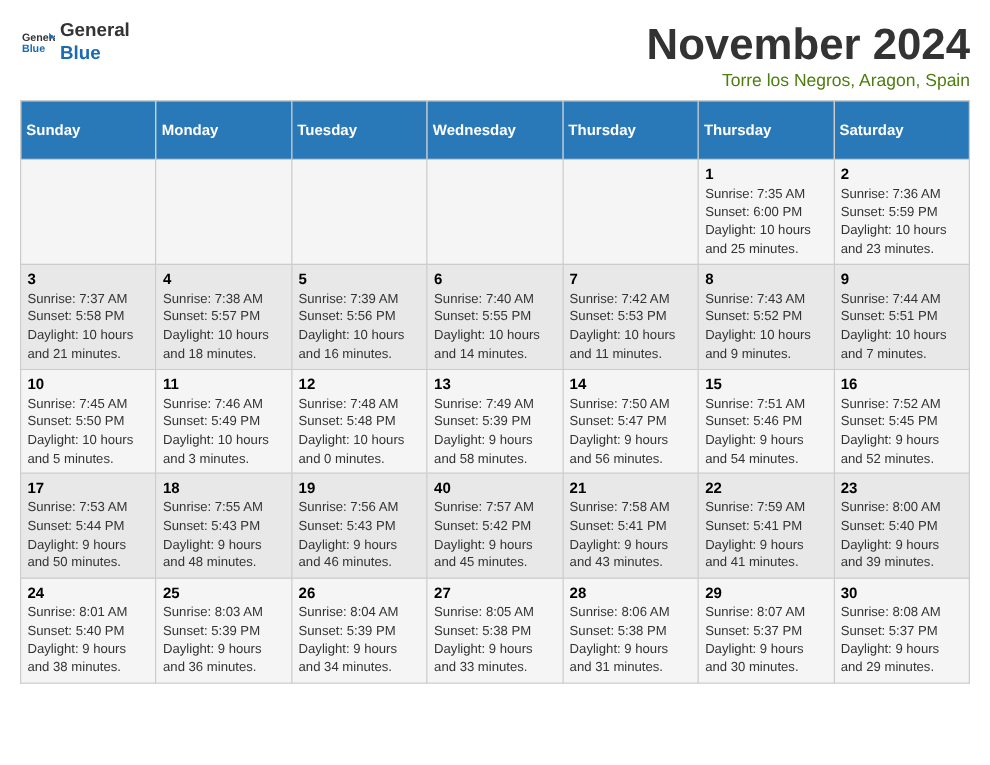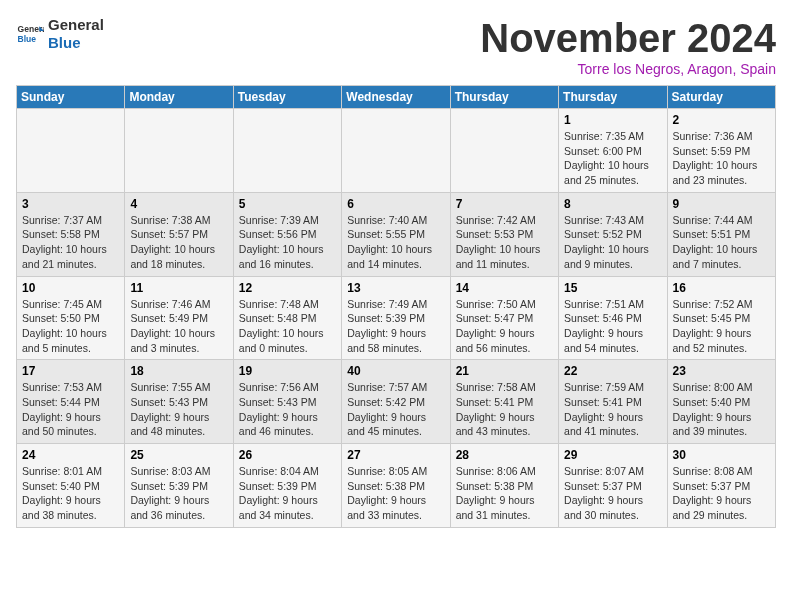--- a/index.html
+++ b/index.html
@@ -22,37 +22,37 @@
       gap: 4px;
     }
     .logo-icon {
       width: 28px;
       height: 28px;
     }
     .title-block {
       text-align: right;
     }
     .month-title {
-      font-size: 40px;
+      font-size: 35px;
       font-weight: bold;
       color: #333;
     }
     .location {
       font-size: 14px;
-      color: #a21caf;
+      color: #4d7c0f;
     }
     table {
       width: 100%;
       border-collapse: collapse;
       font-size: 11px;
     }
     thead tr th {
       background-color: #2979b8;
       color: #fff;
-      padding: 4px 4px;
+      padding: 16px 4px;
       text-align: left;
       font-size: 12px;
       font-weight: bold;
       border: 1px solid #ccc;
     }
     tbody tr td {
       border: 1px solid #ccc;
       vertical-align: top;
       padding: 4px 5px;
       height: 80px;

